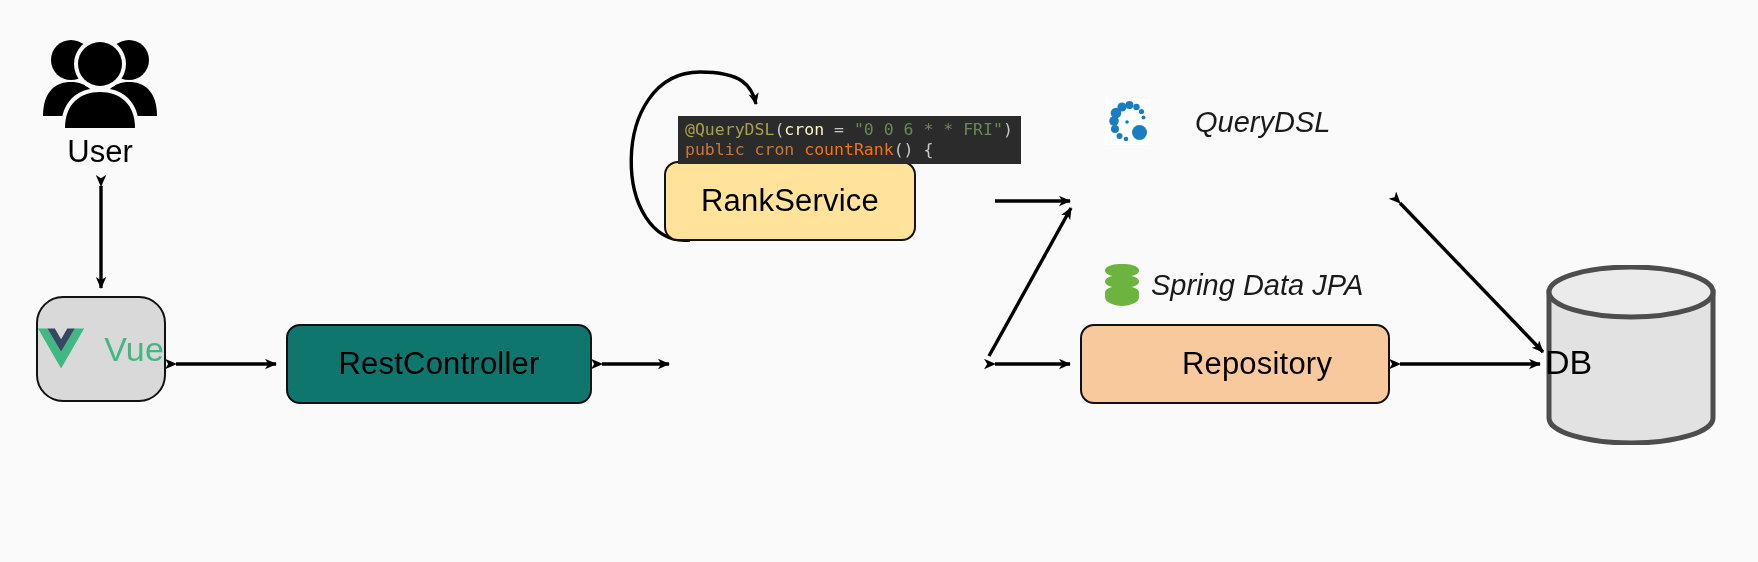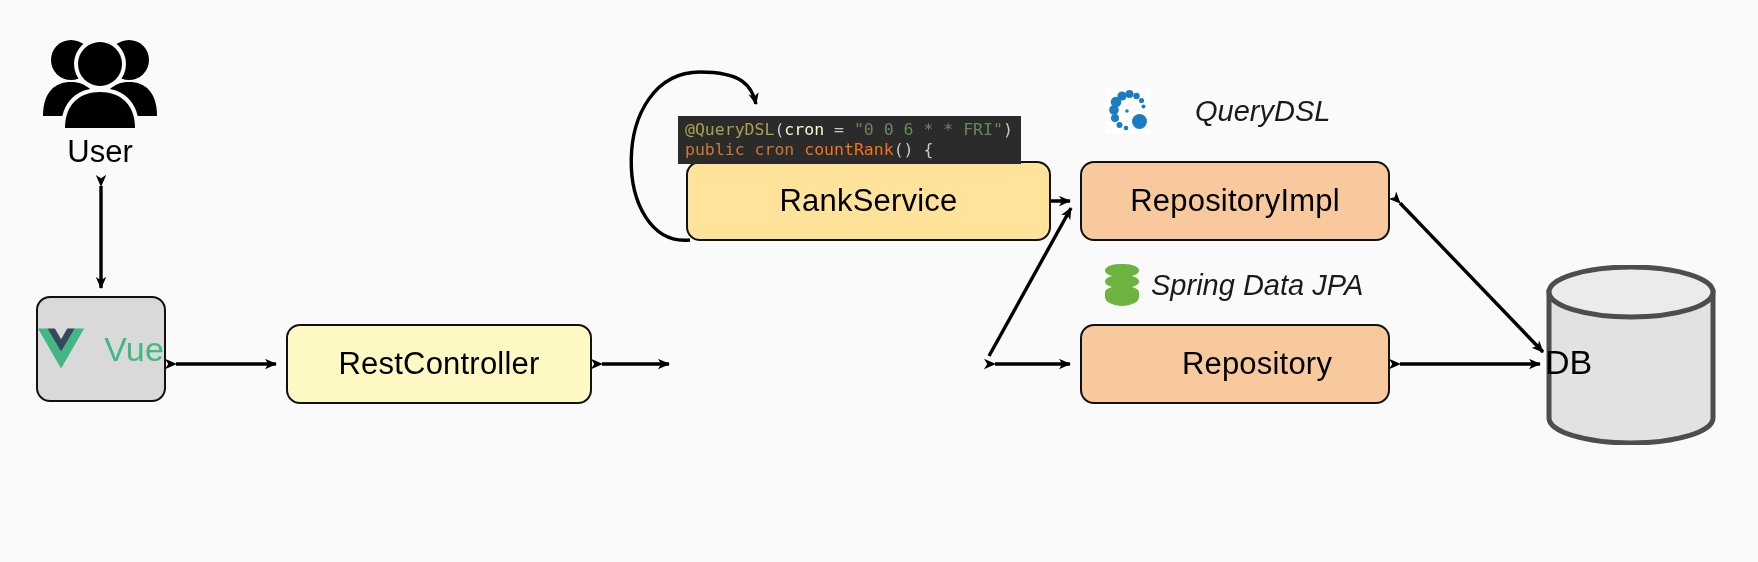--- a/index.html
+++ b/index.html
@@ -35,21 +35,21 @@
     border: 2px solid #111111;
     border-radius: 14px;
     display: flex;
     align-items: center;
     justify-content: center;
     color: #000000;
     font-size: 31px;
     letter-spacing: 0.2px;
     white-space: nowrap;
   }
-  .node.green  { background: #fef9c3; }
+  .node.green  { background: #0f766e; }
   .node.yellow { background: #ffe39a; }
   .node.orange { background: #f8c99c; }
   .node.grey   { background: #d9d9d9; }
 
   
   #user-group {
     position: absolute;
     left: 36px;
     top: 30px;
     width: 128px;
@@ -63,20 +63,21 @@
     line-height: 1.05;
   }
 
   
   #vue-node {
     left: 36px;
     top: 296px;
     width: 130px;
     height: 106px;
     gap: 20px;
+    border-radius: 27px;
   }
   #vue-text {
     color: #41b883;
     font-size: 34px;
     line-height: 1;
   }
 
   
   #code-block {
     position: absolute;
@@ -101,21 +102,21 @@
   .tech-label {
     position: absolute;
     display: flex;
     align-items: center;
     gap: 12px;
     font-size: 29px;
     font-style: italic;
     color: #1a1a1a;
     white-space: nowrap;
   }
-  #querydsl-label { left: 1105px; top: 88px; gap: 44px; }
+  #querydsl-label { left: 1105px; top: 99px; gap: 44px; }
   #jpa-label      { left: 1105px; top: 264px; }
 
   .jpa-cyl {
     width: 34px;
     height: 42px;
     position: relative;
   }
   .jpa-cyl i {
     position: absolute;
     left: 0; right: 0;
@@ -218,21 +219,21 @@
       <path d="M10.5 0 L19 0 L26 12 L33 0 L41.5 0 L26 26 Z" fill="#35495e"></path>
     </svg>
     <span id="vue-text">Vue</span>
   </div>
 
   <div class="node green" style="left:286px; top:324px; width:306px; height:80px;">
     <span>RestController</span>
   </div>
 
 
-  <div class="node yellow" style="left:686px; top:161px; width:365px; height:80px;">
+  <div class="node yellow" style="left:664px; top:161px; width:252px; height:80px;">
     <span>RankService</span>
   </div>
 
   <div id="code-block"><span class="tok-anno">@QueryDSL</span><span class="tok-punct">(</span><span class="tok-param">cron</span><span class="tok-punct"> = </span><span class="tok-str">"0 0 6 * * FRI"</span><span class="tok-punct">)</span>
 <span class="tok-kw">public cron </span><span class="tok-meth">countRank</span><span class="tok-punct">() {</span></div>
 
   <div id="querydsl-label" class="tech-label">
     <svg width="46" height="46" viewBox="0 0 46 46">
       <rect x="0" y="0" width="46" height="46" fill="#ffffff"></rect>
       <circle cx="34.5" cy="33.5" r="7.5" fill="#1a7dc4"></circle>
@@ -244,23 +245,20 @@
       <circle cx="38.5" cy="18.5" r="2.0" fill="#1a7dc4"></circle>
       <circle cx="9" cy="22" r="4.8" fill="#1a7dc4"></circle>
       <circle cx="10" cy="30" r="4.0" fill="#1a7dc4"></circle>
       <circle cx="14.5" cy="37" r="3.0" fill="#1a7dc4"></circle>
       <circle cx="21" cy="40" r="2.3" fill="#1a7dc4"></circle>
       <circle cx="22" cy="23" r="1.8" fill="#1a7dc4"></circle>
     </svg>
     <span>QueryDSL</span>
   </div>
 
-  <div class="node orange" style="left:1080px; top:161px; width:310px; height:80px;">
-    <span>RepositoryImpl</span>
-  </div>
 
   <div id="jpa-label" class="tech-label">
     <span class="jpa-cyl">
       <i></i>
         <i></i>
         <i></i>
         <i></i>
     </span>
     <span>Spring Data JPA</span>
   </div>

